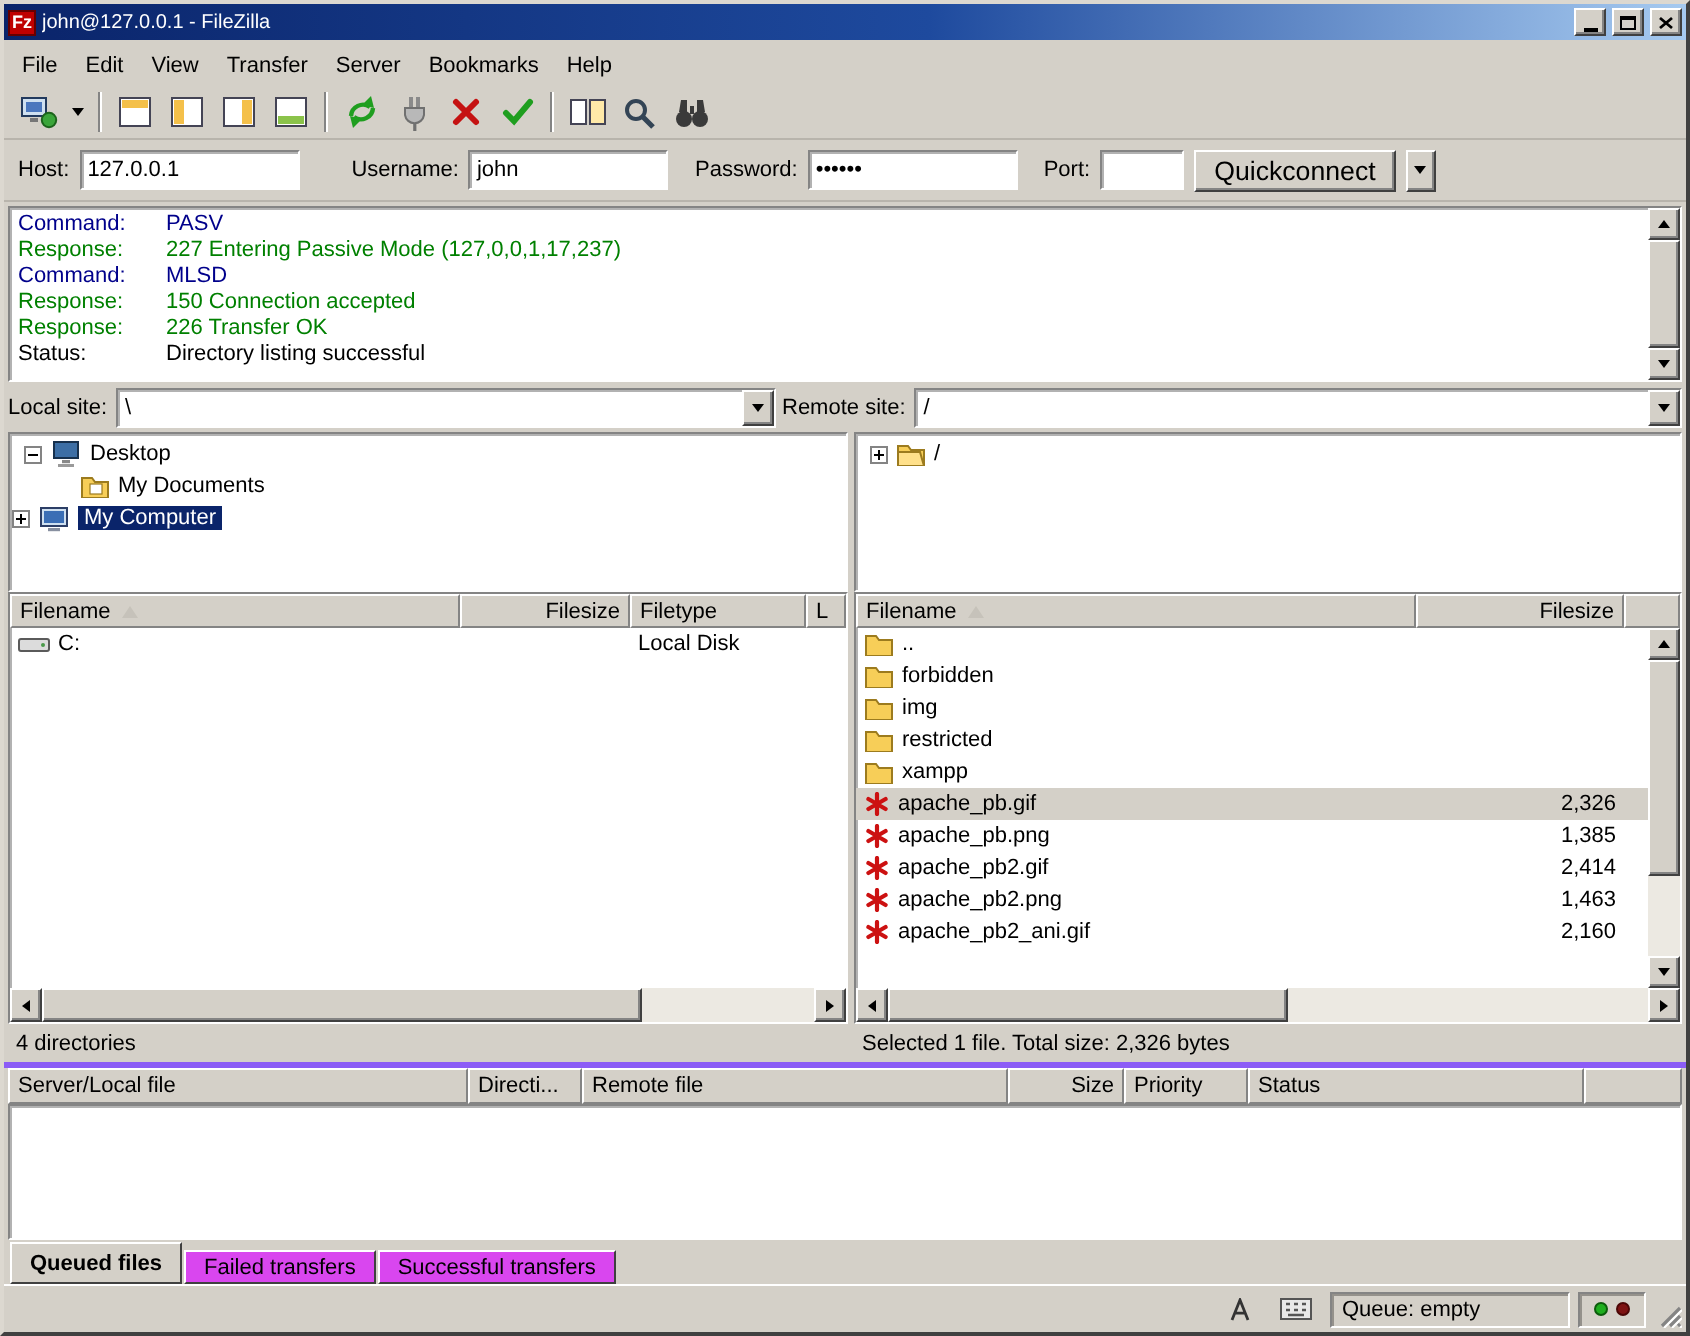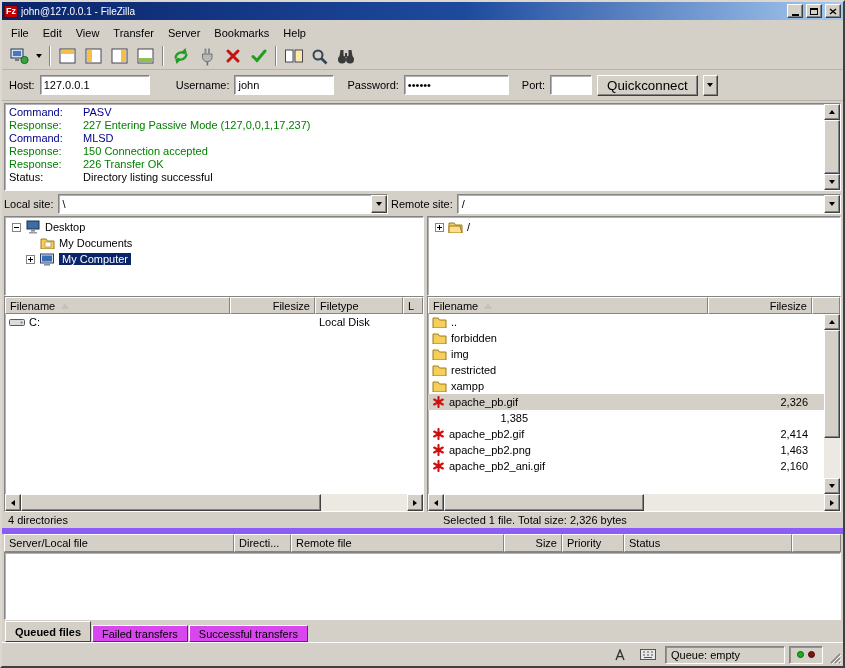--- a/index.html
+++ b/index.html
@@ -94,21 +94,21 @@
   .frow{height:16px;display:flex;align-items:center;white-space:nowrap}
   .fcell{padding:0 4px;display:flex;align-items:center;gap:4px;overflow:hidden}
   .num{justify-content:flex-end}
   .sel-row{background:#d4d0c8}
   
   .lc1{width:225px}.lc2{width:85px}.lc3{width:88px}.lc4{flex:1}
   
   .rc1{width:280px}.rc2{width:104px}.rcf{flex:1}
 
   
-  .statusline{height:22px;display:flex;gap:15px;padding:0 2px;align-items:center;border-bottom:6px solid #8b5cf6}
+  .statusline{height:22px;display:flex;gap:3px;padding:0 2px;align-items:center;border-bottom:3px solid #8b5cf6}
   .status-half{padding:0 4px;white-space:nowrap;overflow:hidden}
   .status-left{width:420px}
   .status-right{flex:1}
 
   
   .qheader{height:18px;display:flex;margin:0 2px}
   .qc1{width:230px}.qc2{width:57px}.qc3{width:213px}.qc4{width:58px;justify-content:flex-end}
   .qc5{width:62px}.qc6{width:168px}.qcf{flex:1}
   .qbody{flex:1 1 auto;background:#fff;margin:0 2px}
 
@@ -336,21 +336,21 @@
           </svg>
         <span>Desktop</span>
       </div>
       <div class="tree-row" style="margin-left:34px">
         <svg width="15" height="12" viewBox="0 0 15 12">
             <path d="M1 2h5l1.5 2H14v8H1z" fill="#f7ce58" stroke="#9c7b1e"></path>
             <rect x="5" y="5" width="6" height="5" fill="#fff" stroke="#9c7b1e" stroke-width="0.6"></rect>
           </svg>
         <span>My Documents</span>
       </div>
-      <div class="tree-row" style="margin-left:20px">
+      <div class="tree-row" style="">
         <svg width="9" height="9">
             <rect x="0.5" y="0.5" width="8" height="8" fill="#fff" stroke="#848484"></rect>
             <path d="M2 4.5h5M4.5 2v5" stroke="#000"></path>
           </svg>
         <svg width="16" height="13" viewBox="0 0 16 13">
             <rect x="1.5" y="1" width="13" height="9" fill="#cfe0f0" stroke="#2c3e66"></rect>
             <rect x="3" y="2.5" width="10" height="6" fill="#3b6eb5"></rect>
             <rect x="5" y="11" width="6" height="1.6" fill="#8890a0"></rect>
           </svg>
         <span class="sel">My Computer</span>
@@ -480,20 +480,28 @@
                 <svg width="13" height="12" viewBox="0 0 12 12">
                   <g stroke="#cc1111" stroke-width="2.1" stroke-linecap="round">
                     <path d="M6 1v10M1.7 3.5l8.6 5M1.7 8.5l8.6-5"></path>
                   </g>
                 </svg>
                 <span>apache_pb.gif</span>
               </span>
             <span class="fcell rc2 num">2,326</span>
           </div>
           <div class="frow">
+            <span class="fcell rc1">
+                <svg width="13" height="12" viewBox="0 0 12 12">
+                  <g stroke="#cc1111" stroke-width="2.1" stroke-linecap="round">
+                    <path d="M6 1v10M1.7 3.5l8.6 5M1.7 8.5l8.6-5"></path>
+                  </g>
+                </svg>
+                <span>apache_pb.png</span>
+              </span>
             <span class="fcell rc2 num">1,385</span>
           </div>
           <div class="frow">
             <span class="fcell rc1">
                 <svg width="13" height="12" viewBox="0 0 12 12">
                   <g stroke="#cc1111" stroke-width="2.1" stroke-linecap="round">
                     <path d="M6 1v10M1.7 3.5l8.6 5M1.7 8.5l8.6-5"></path>
                   </g>
                 </svg>
                 <span>apache_pb2.gif</span>

